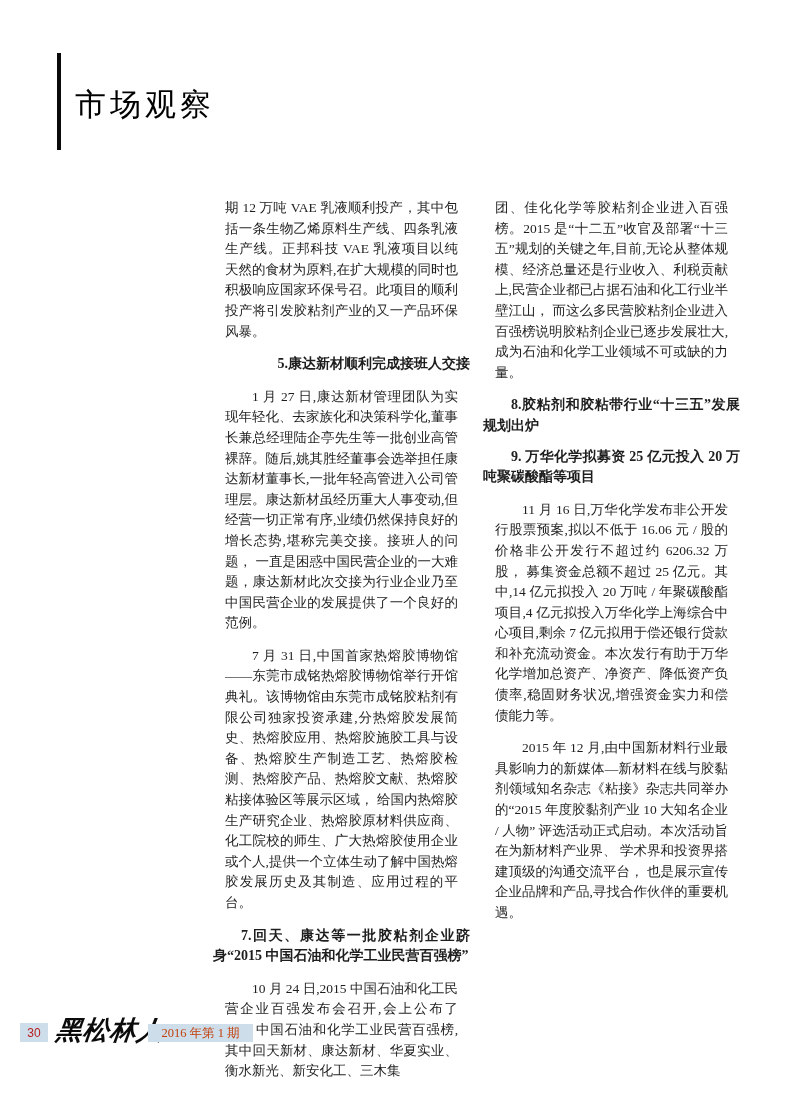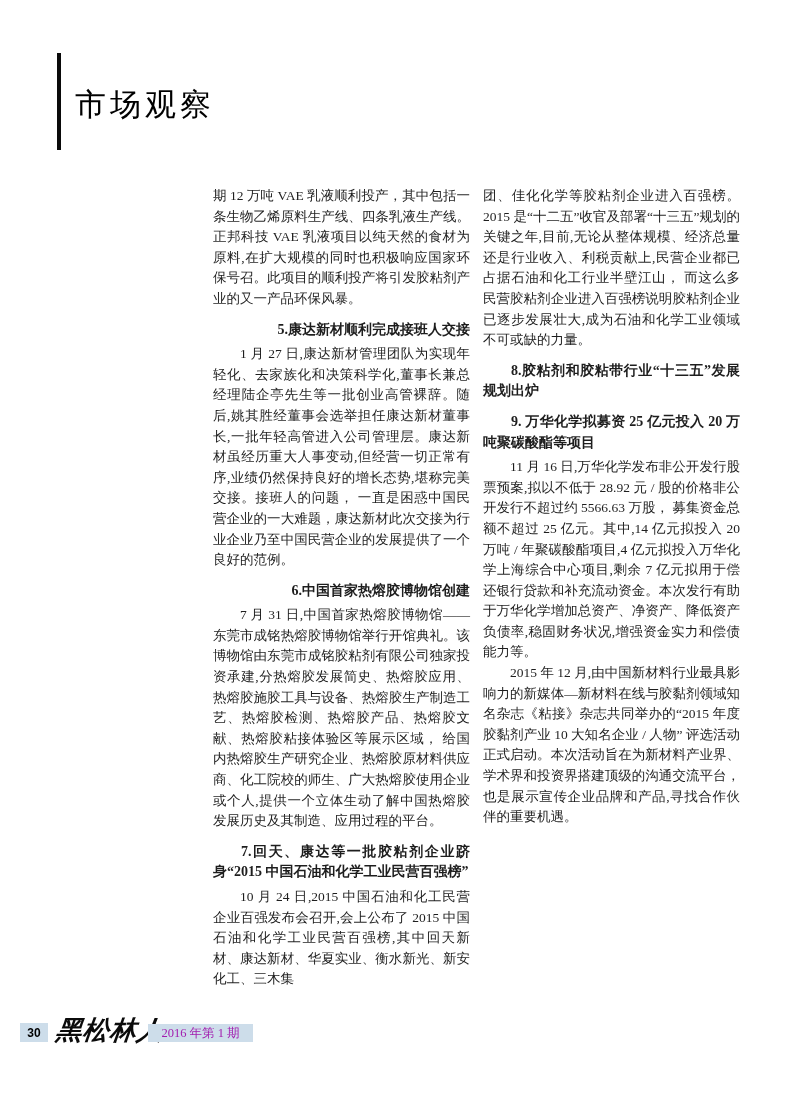--- a/index.html
+++ b/index.html
@@ -34,72 +34,71 @@
   
   .main {
     position:absolute; left:213px; top:186px; width:527px;
     display:flex; gap:13px;
   }
   .col {
     width:257px;
     font-size:13.5px; line-height:20.6px;
     text-align:justify;
   }
-  .para { margin:0; text-indent:2em; }
+  .para { margin:12px; text-indent:2em; }
   .para.noindent { text-indent:0; }
   .heading {
     margin:10px 0 4px 0; font-weight:bold; font-size:14px;
   }
   .h-center { text-align:right; text-indent:0; }
   .h-left  { text-align:justify; text-indent:2em; }
 
   
   .footer-pagebox {
     position:absolute; left:20px; top:1023px;
     width:28px; height:19px;
     display:flex; align-items:center; justify-content:center;
     font-family:"Liberation Sans","DejaVu Sans",sans-serif;
-    font-size:12px; font-weight:bold; color:#000000;
+    font-size:12px; font-weight:normal; color:#b91c1c;
   }
   .footer-logo {
     position:absolute; left:56px; top:1013px;
     font-size:26px; font-weight:900; font-style:italic;
     transform:skewX(-6deg);
     color:#0b0b0b; letter-spacing:1px; white-space:nowrap;
   }
   .footer-issuebox {
     position:absolute; left:148px; top:1024px;
     width:105px; height:18px;
     display:flex; align-items:center; justify-content:center;
-    font-size:12.5px; color:#a21caf; white-space:nowrap;
+    font-size:12.5px; color:#c2410c; white-space:nowrap;
   }
 </style>
 </head>
 <body>
 
 <div class="page">
 
   <div class="header-rule"></div>
   <div class="header-title">市场观察</div>
 
   <div class="main">
     <div class="col" id="col-left">
         <div class="para noindent">期 12 万吨 VAE 乳液顺利投产，其中包括一条生物乙烯原料生产线、四条乳液生产线。正邦科技 VAE 乳液项目以纯天然的食材为原料,在扩大规模的同时也积极响应国家环保号召。此项目的顺利投产将引发胶粘剂产业的又一产品环保风暴。</div>
         <div class="heading h-center">5.康达新材顺利完成接班人交接</div>
         <div class="para">1 月 27 日,康达新材管理团队为实现年轻化、去家族化和决策科学化,董事长兼总经理陆企亭先生等一批创业高管裸辞。随后,姚其胜经董事会选举担任康达新材董事长,一批年轻高管进入公司管理层。康达新材虽经历重大人事变动,但经营一切正常有序,业绩仍然保持良好的增长态势,堪称完美交接。接班人的问题， 一直是困惑中国民营企业的一大难题，康达新材此次交接为行业企业乃至中国民营企业的发展提供了一个良好的范例。</div>
-        <div class="heading h-center">6.中国首家热熔胶博物馆创建</div>
         <div class="para">7 月 31 日,中国首家热熔胶博物馆——东莞市成铭热熔胶博物馆举行开馆典礼。该博物馆由东莞市成铭胶粘剂有限公司独家投资承建,分热熔胶发展简史、热熔胶应用、热熔胶施胶工具与设备、热熔胶生产制造工艺、热熔胶检测、热熔胶产品、热熔胶文献、热熔胶粘接体验区等展示区域， 给国内热熔胶生产研究企业、热熔胶原材料供应商、化工院校的师生、广大热熔胶使用企业或个人,提供一个立体生动了解中国热熔胶发展历史及其制造、应用过程的平台。</div>
         <div class="heading h-left">7.回天、康达等一批胶粘剂企业跻身“2015 中国石油和化学工业民营百强榜”</div>
         <div class="para">10 月 24 日,2015 中国石油和化工民营企业百强发布会召开,会上公布了 2015 中国石油和化学工业民营百强榜,其中回天新材、康达新材、华夏实业、衡水新光、新安化工、三木集</div>
       </div>
     <div class="col" id="col-right">
         <div class="para noindent">团、佳化化学等胶粘剂企业进入百强榜。2015 是“十二五”收官及部署“十三五”规划的关键之年,目前,无论从整体规模、经济总量还是行业收入、利税贡献上,民营企业都已占据石油和化工行业半壁江山， 而这么多民营胶粘剂企业进入百强榜说明胶粘剂企业已逐步发展壮大,成为石油和化学工业领域不可或缺的力量。</div>
         <div class="heading h-left">8.胶粘剂和胶粘带行业“十三五”发展规划出炉</div>
         <div class="heading h-left">9. 万华化学拟募资 25 亿元投入 20 万吨聚碳酸酯等项目</div>
-        <div class="para">11 月 16 日,万华化学发布非公开发行股票预案,拟以不低于 28.92 元 / 股的价格非公开发行不超过约 5566.63 万股， 募集资金总额不超过 25 亿元。其中,14 亿元拟投入 20 万吨 / 年聚碳酸酯项目,4 亿元拟投入万华化学上海综合中心项目,剩余 7 亿元拟用于偿还银行贷款和补充流动资金。本次发行有助于万华化学增加总资产、净资产、降低资产负债率,稳固财务状况,增强资金实力和偿债能力等。</div>
+        <div class="para">11 月 16 日,万华化学发布非公开发行股票预案,拟以不低于 16.06 元 / 股的价格非公开发行不超过约 6206.32 万股， 募集资金总额不超过 25 亿元。其中,14 亿元拟投入 20 万吨 / 年聚碳酸酯项目,4 亿元拟投入万华化学上海综合中心项目,剩余 7 亿元拟用于偿还银行贷款和补充流动资金。本次发行有助于万华化学增加总资产、净资产、降低资产负债率,稳固财务状况,增强资金实力和偿债能力等。</div>
         <div class="para">2015 年 12 月,由中国新材料行业最具影响力的新媒体—新材料在线与胶黏剂领域知名杂志《粘接》杂志共同举办的“2015 年度胶黏剂产业 10 大知名企业 / 人物” 评选活动正式启动。本次活动旨在为新材料产业界、 学术界和投资界搭建顶级的沟通交流平台， 也是展示宣传企业品牌和产品,寻找合作伙伴的重要机遇。</div>
       </div>
   </div>
 
   <div class="footer-pagebox" style="background: rgb(205, 221, 234);">30</div>
   <div class="footer-logo">黑松林人</div>
   <div class="footer-issuebox" style="background: rgb(205, 221, 234);">2016 年第 1 期</div>
 
 </div>
 

